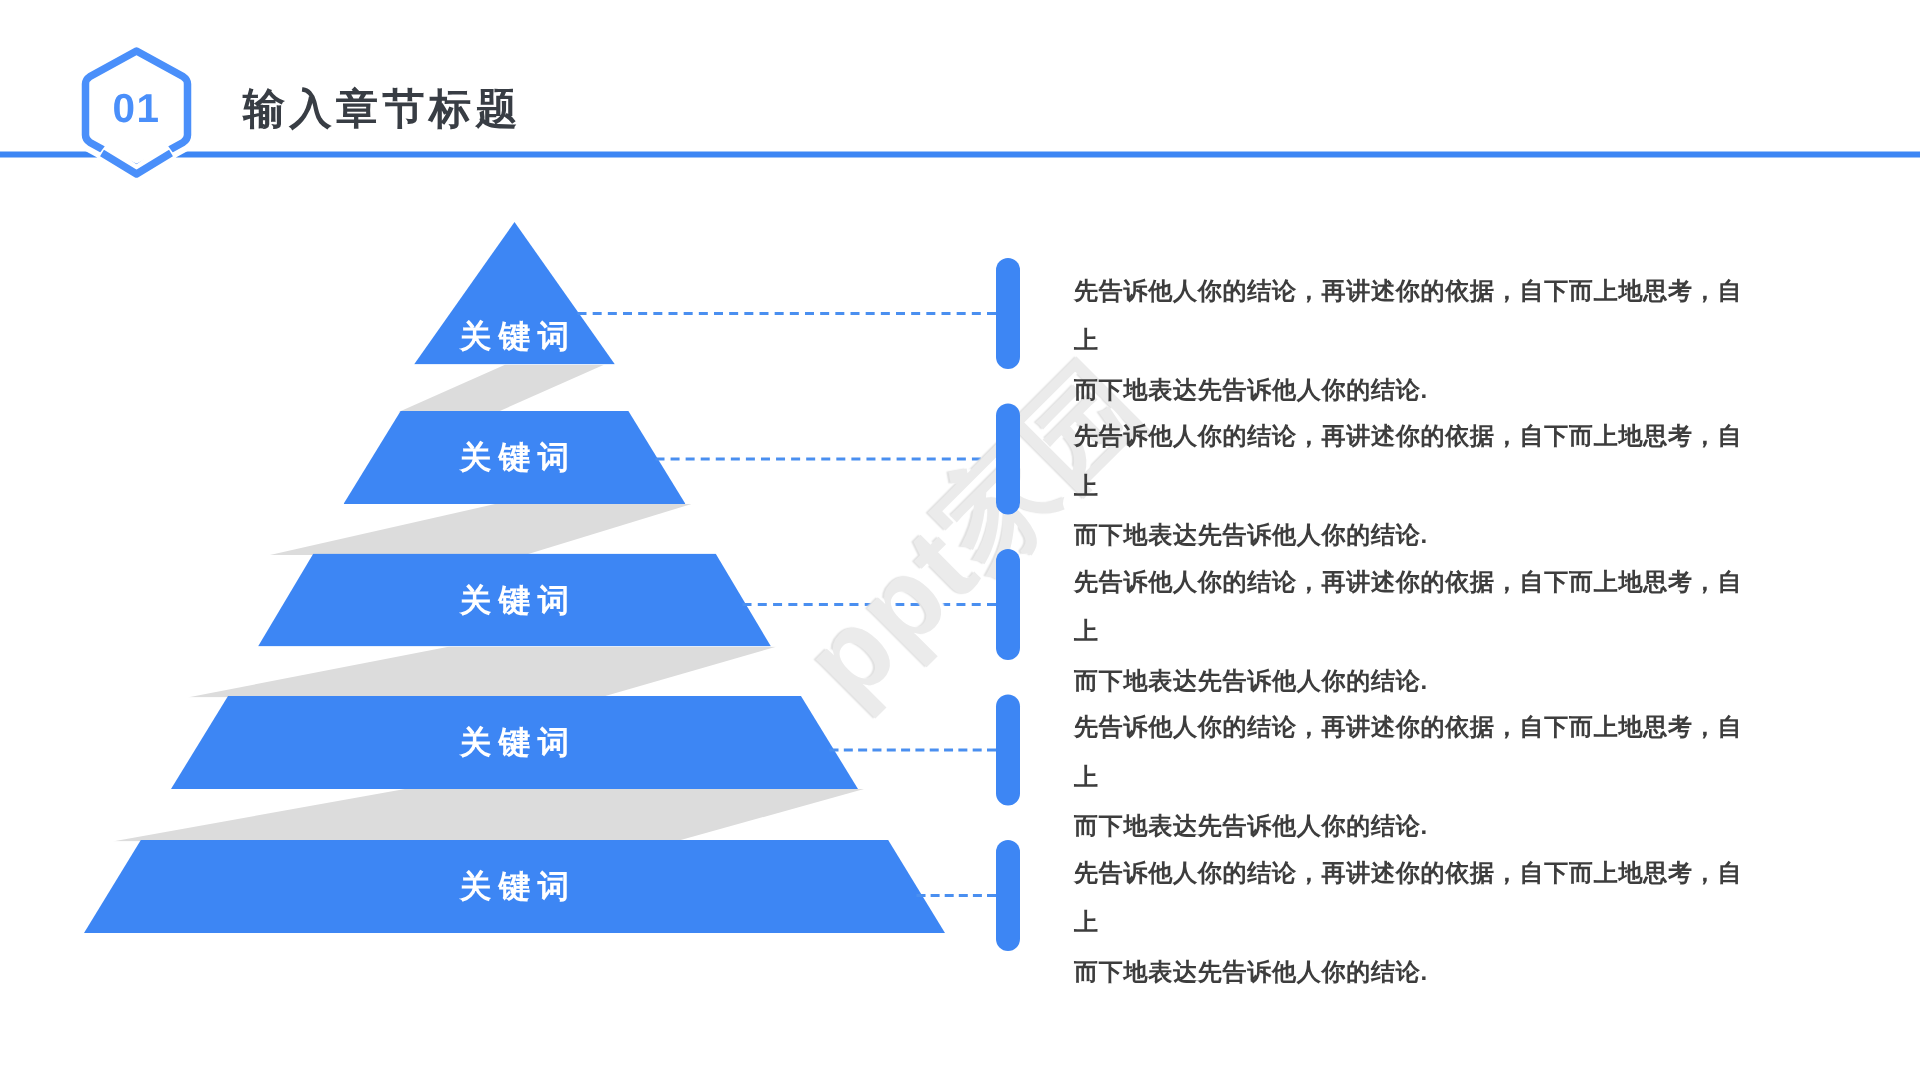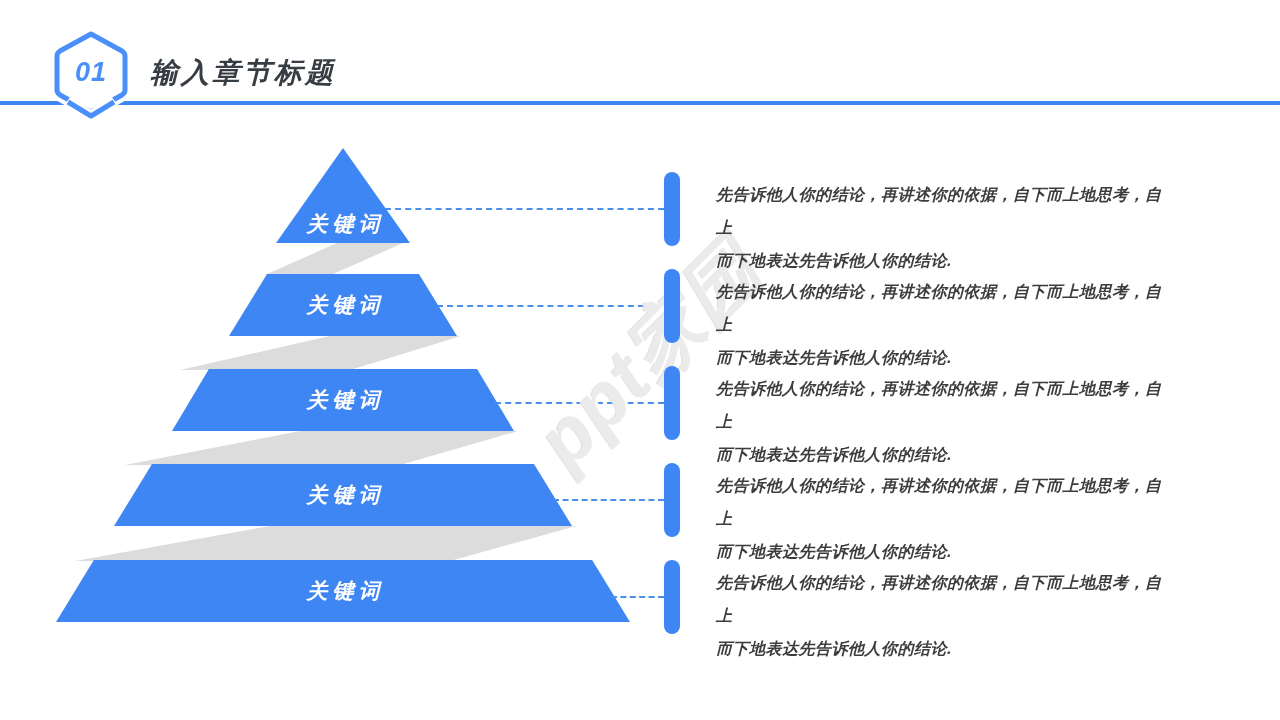--- a/index.html
+++ b/index.html
@@ -4,40 +4,39 @@
 <style>
   * { margin: 0; padding: 0; box-sizing: border-box; }
   html, body { background: #ffffff; }
   body { font-family: "Liberation Sans", "DejaVu Sans", sans-serif; }
   .slide {
     position: relative;
     width: 1280px;
     height: 720px;
     background: #ffffff;
     overflow: hidden;
-    font-style: italic;
   }
 
   
   .header-line {
     position: absolute;
     left: 0; top: 101px;
     width: 1280px; height: 4px;
     background: #3d86f4;
     z-index: 6;
   }
   .badge-svg {
     position: absolute;
     left: 52px; top: 30px;
     width: 78px; height: 94px;
     z-index: 7;
   }
   .page-title {
     position: absolute;
-    left: 150px; top: 54px;
+    left: 162px; top: 54px;
     font-size: 28px;
     font-weight: bold;
     color: #383d44;
     letter-spacing: 3px;
     z-index: 7;
   }
 
   
   .watermark {
     position: absolute;

